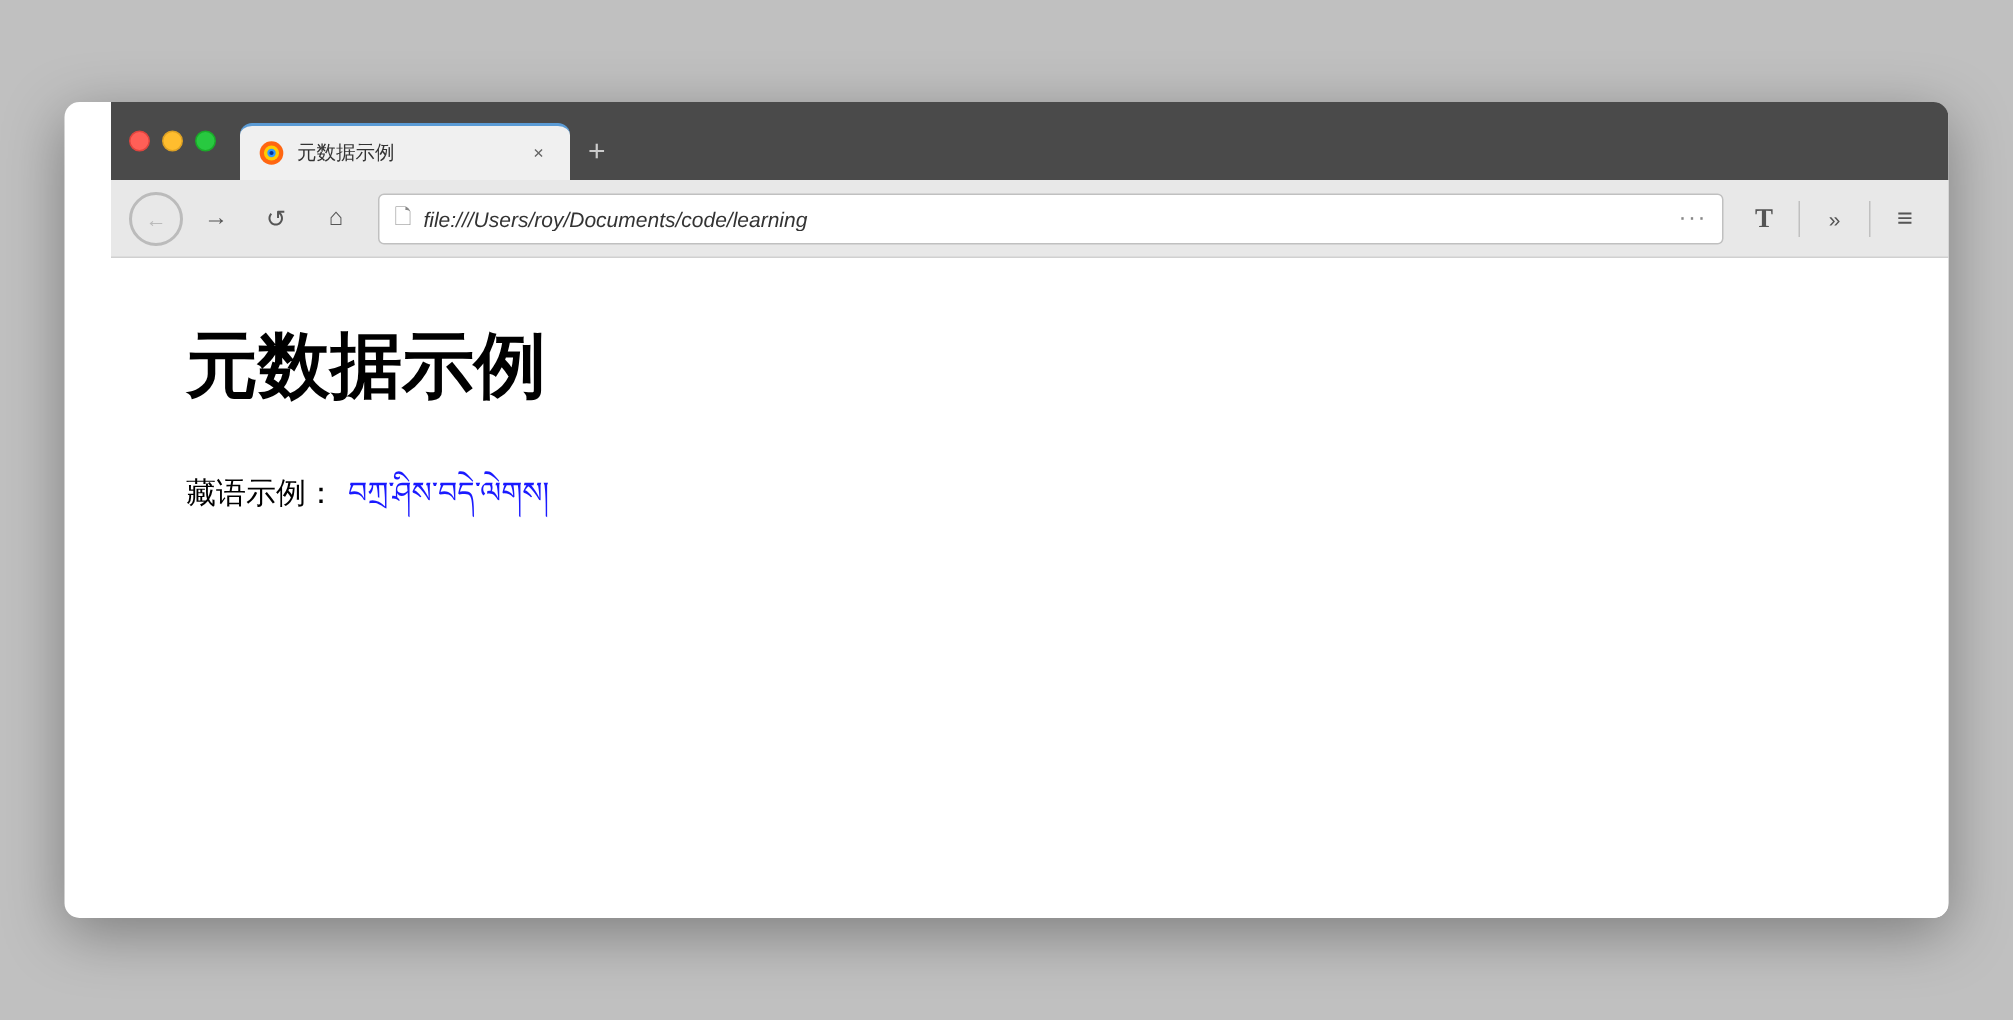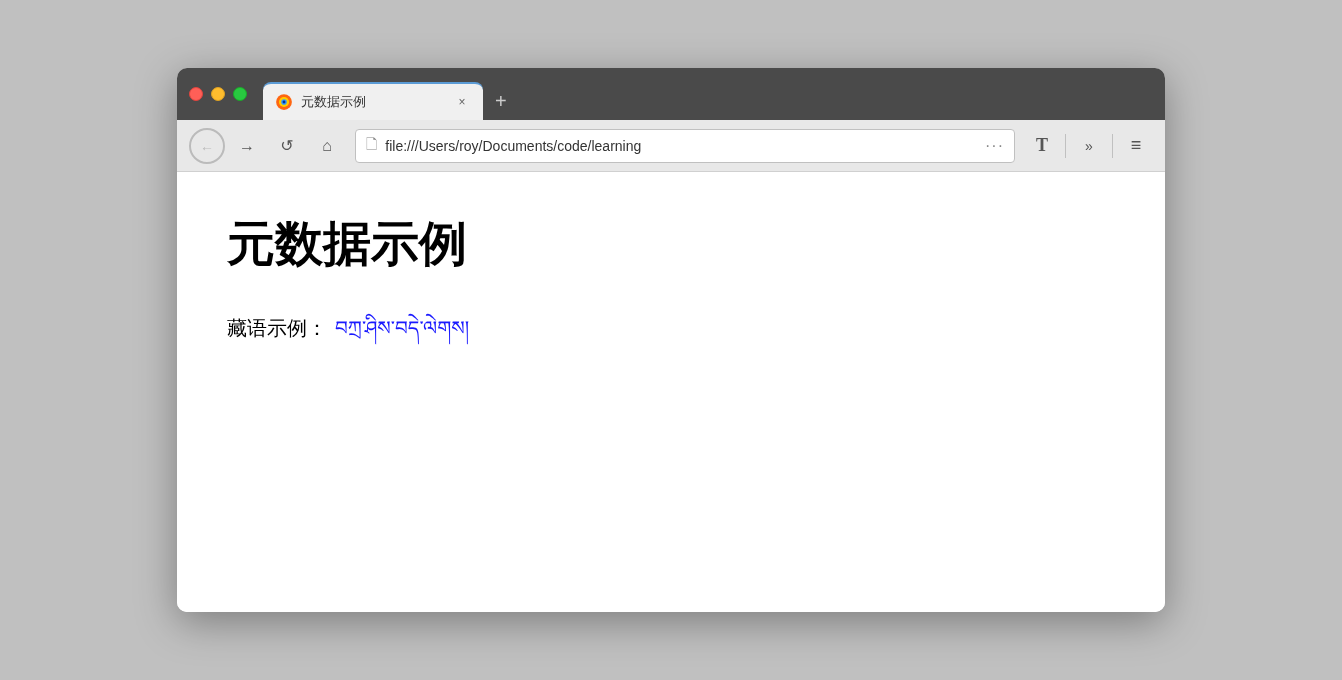--- a/index.html
+++ b/index.html
@@ -7,25 +7,26 @@
     body {
       background: #c0c0c0;
       display: flex;
       justify-content: center;
       align-items: center;
       min-height: 100vh;
       font-family: -apple-system, BlinkMacSystemFont, 'Segoe UI', sans-serif;
     }
 
     .browser-window {
-      width: 988px;
+      width: 1256px;
       border-radius: 10px;
       box-shadow: 0 10px 40px rgba(0,0,0,0.35);
       overflow: hidden;
       background: #ffffff;
+      padding-left: 31px;
     }
 
     
     .title-bar {
       background: #4a4a4a;
       height: 52px;
       display: flex;
       align-items: center;
       padding: 0 12px;
       gap: 0;
@@ -164,20 +165,21 @@
       flex-shrink: 0;
     }
 
     .address-text {
       font-size: 14px;
       color: #333;
       flex: 1;
       overflow: hidden;
       text-overflow: ellipsis;
       white-space: nowrap;
+      font-style: italic;
     }
 
     .address-dots {
       color: #888;
       font-size: 16px;
       letter-spacing: 1px;
       cursor: pointer;
       flex-shrink: 0;
     }
 

